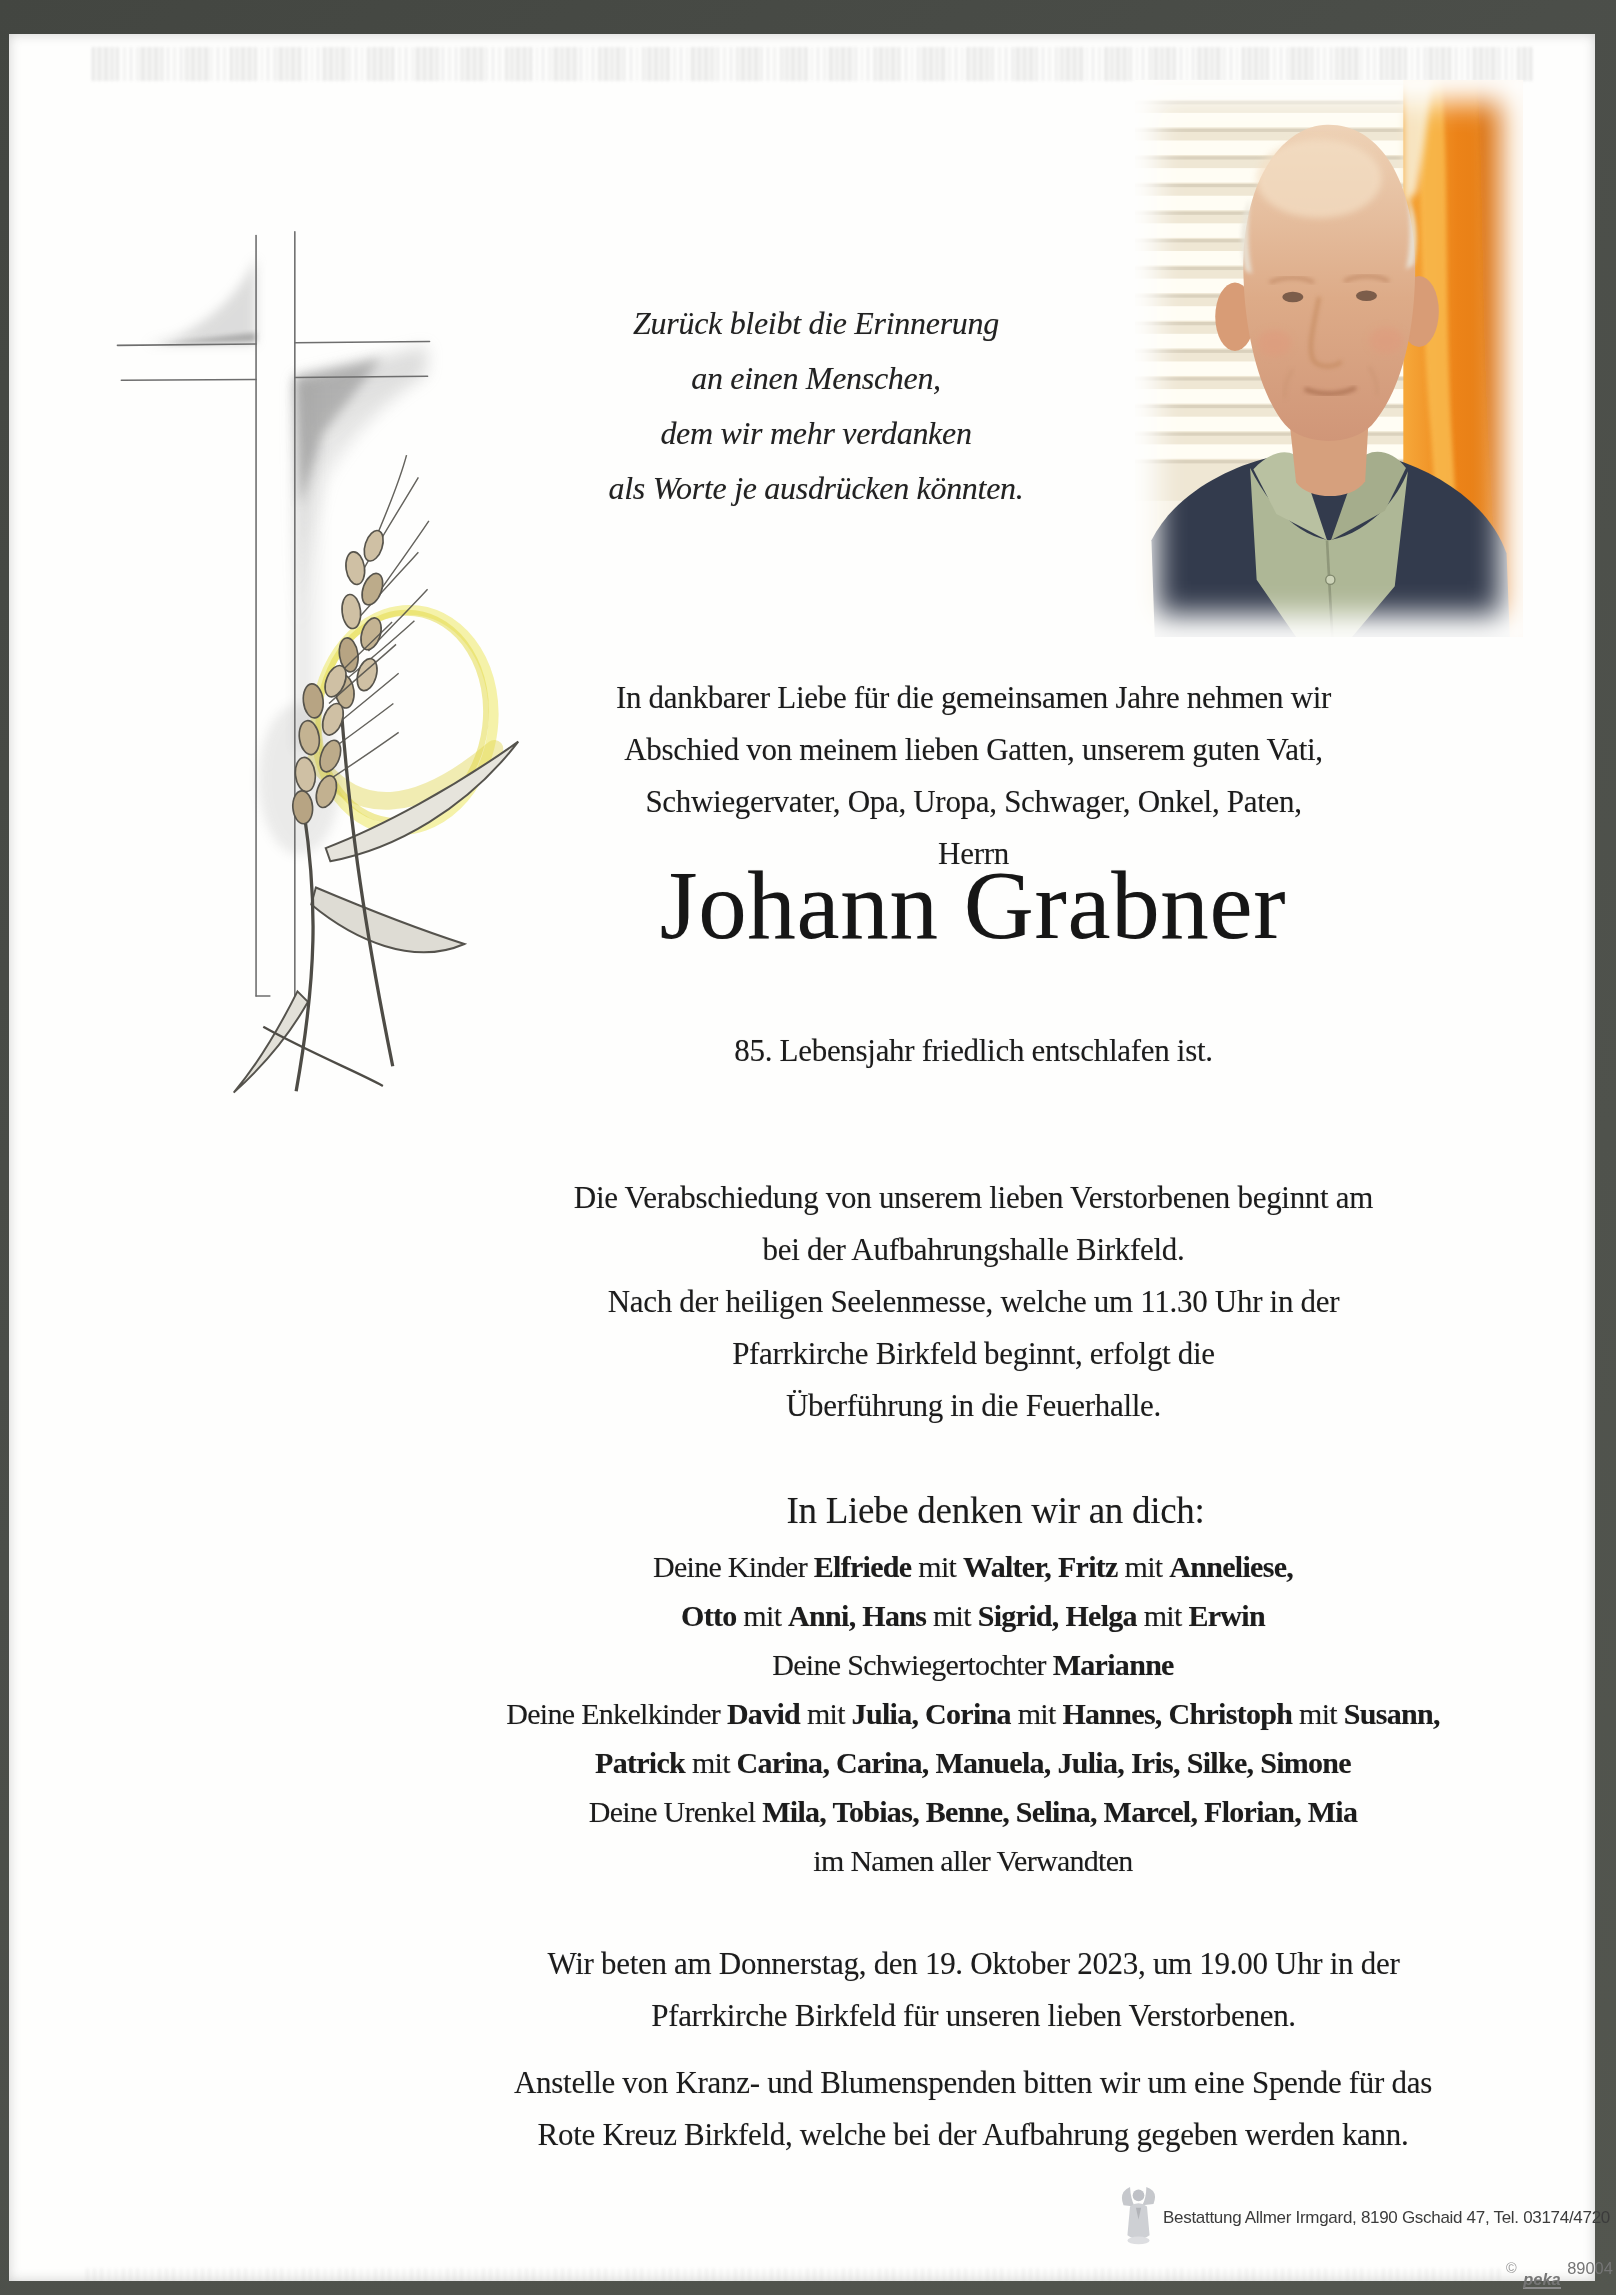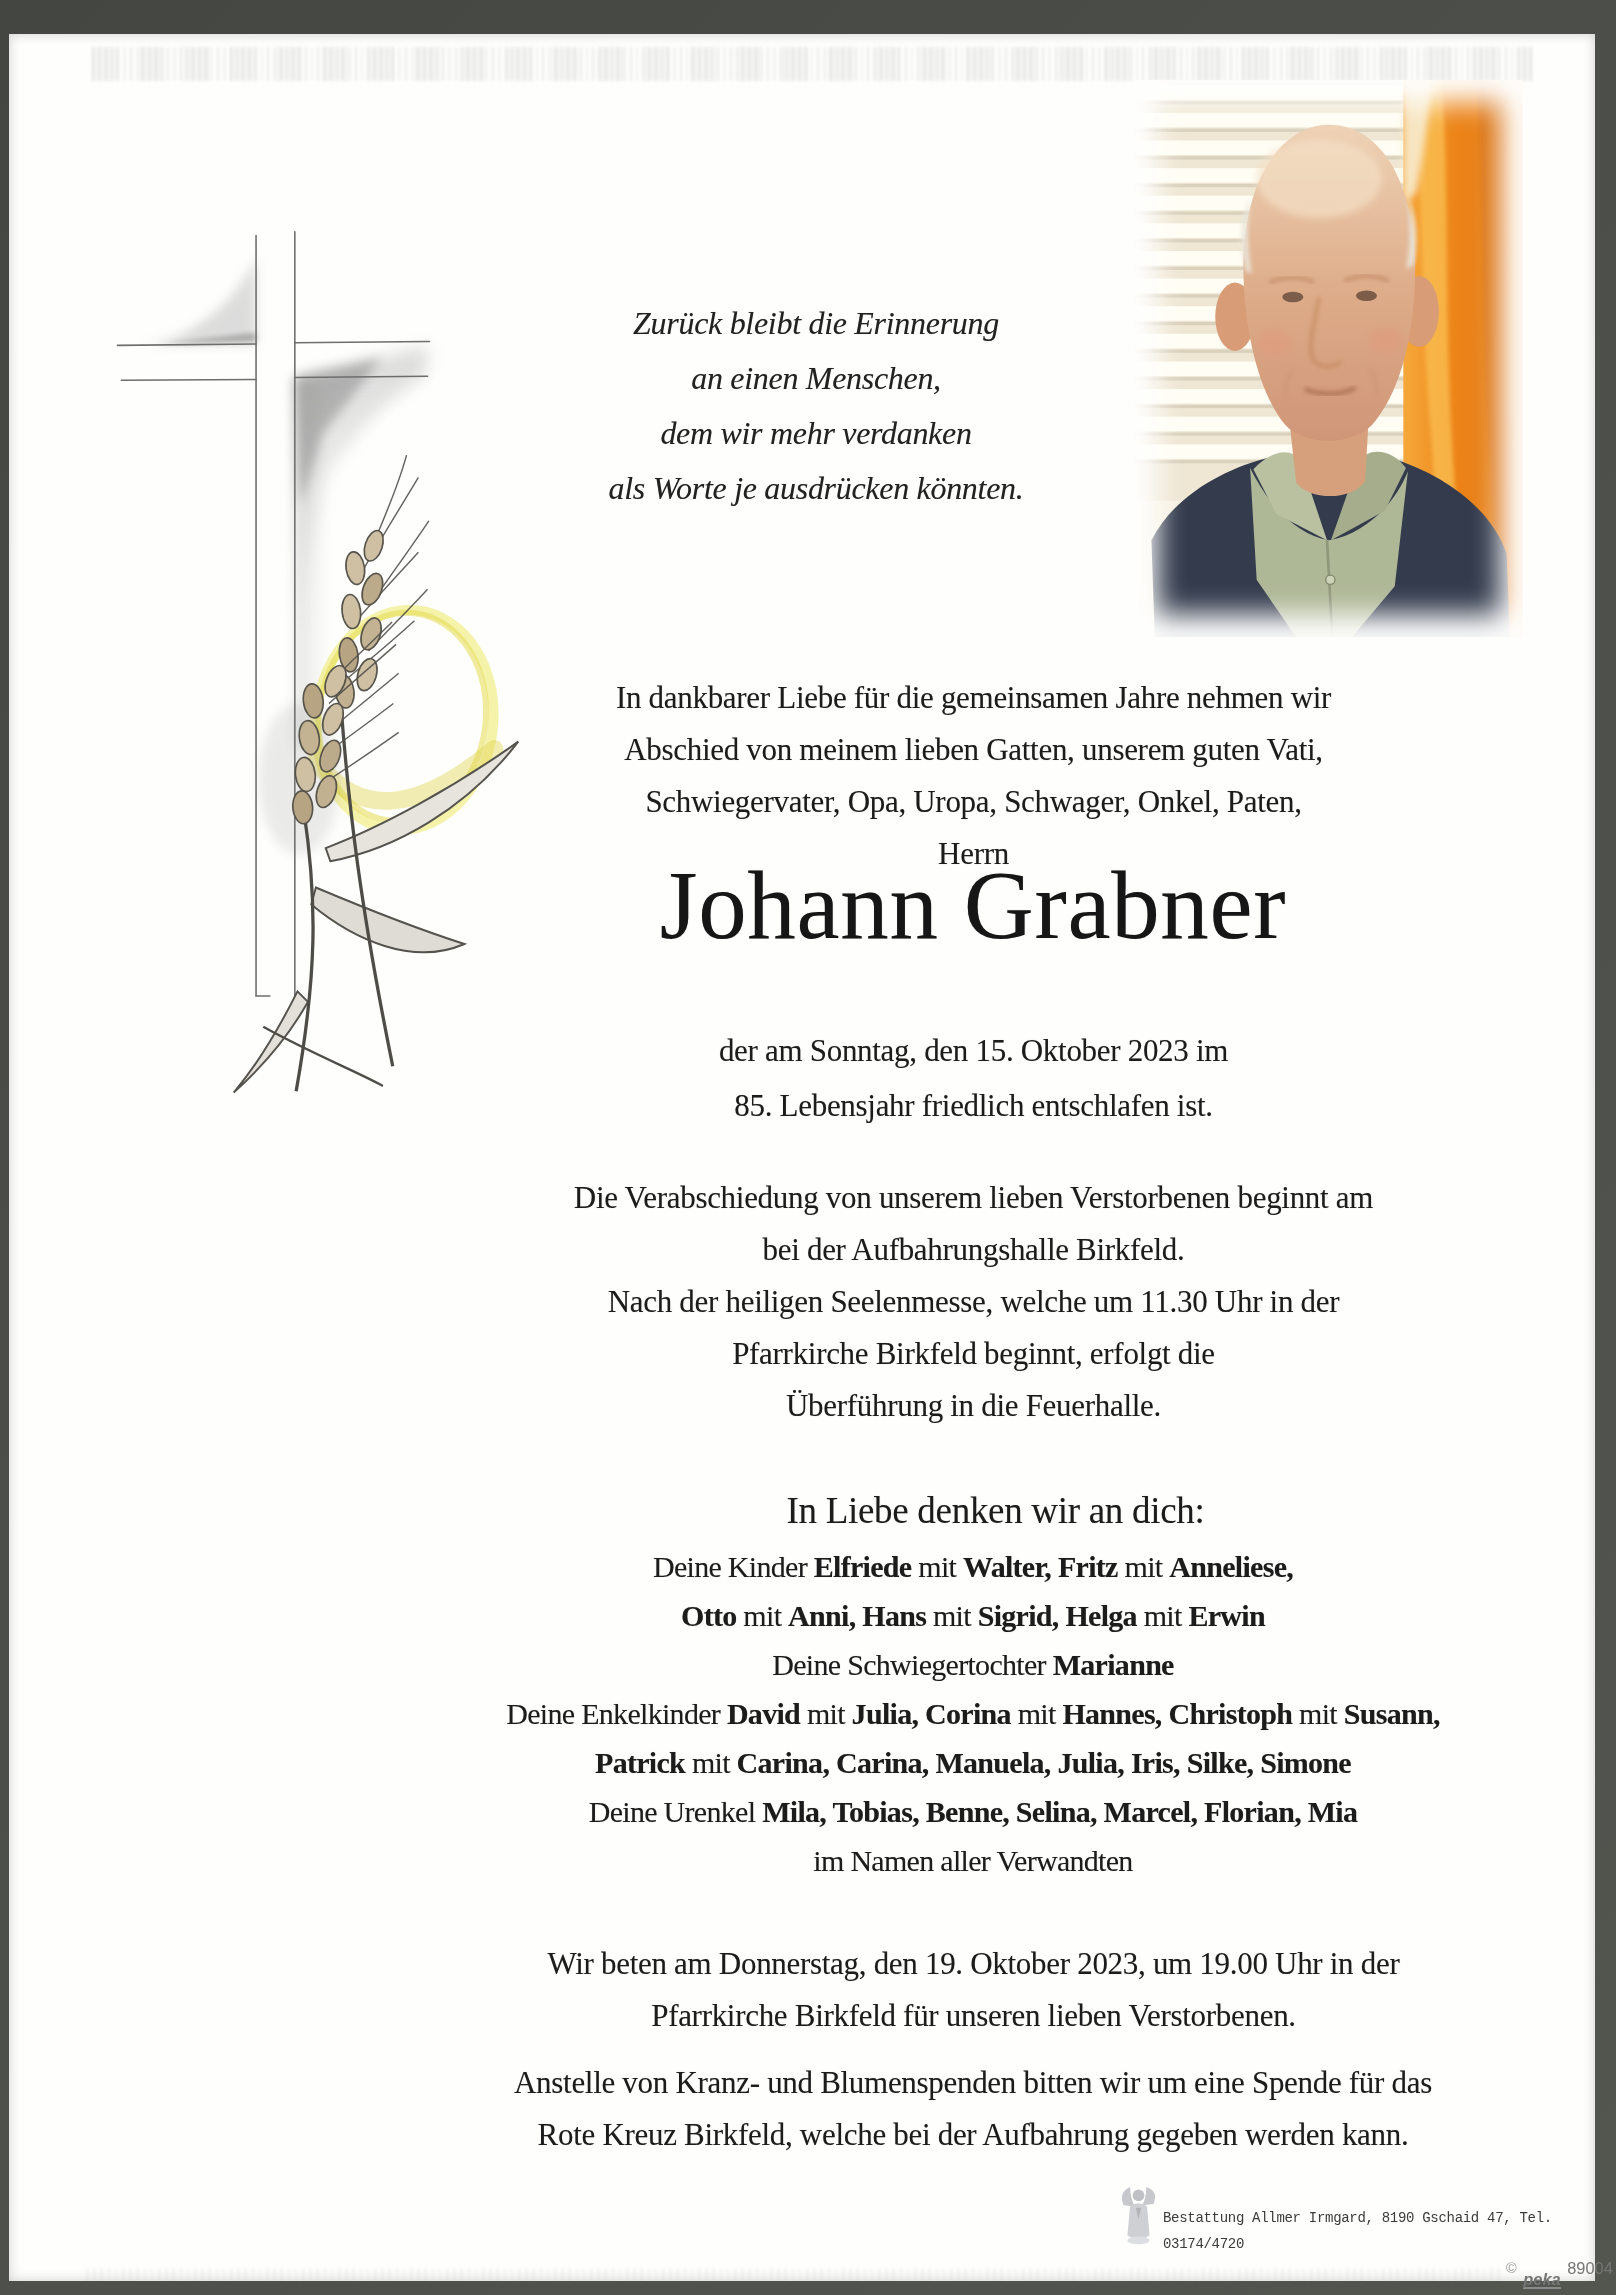--- a/index.html
+++ b/index.html
@@ -23,21 +23,21 @@
       repeating-linear-gradient(90deg, rgba(90,90,90,.10) 0 26px, rgba(0,0,0,0) 26px 46px);
     filter:blur(1.4px);opacity:.55;}
   .ghost-band-bottom{left:86px;top:2268px;width:1414px;height:13px;
     background:repeating-linear-gradient(90deg, rgba(80,80,80,.18) 0 2.6px, rgba(0,0,0,0) 2.6px 7.2px);
     filter:blur(1.6px);opacity:.35;}
   .illustration{left:99px;top:217px;width:460px;height:881px;}
   .photo{left:1135px;top:80px;width:388px;height:557px;}
   .photo svg{display:block;}
   .photo::after{content:'';position:absolute;inset:0;box-shadow:inset 0 0 28px 22.4px #fefefd;pointer-events:none;}
   .footer-angel{left:1117px;top:2184px;width:43px;height:62px;}
-  .footer-text{left:1163px;top:2205px;font-family:Liberation Mono, monospace;font-size:14px;line-height:26px;color:#3b3b3b;letter-spacing:-0.3px;}
+  .footer-text{left:1163px;top:2205px;font-family:Liberation Sans, sans-serif;font-size:17px;line-height:26px;color:#3b3b3b;letter-spacing:-0.3px;}
   .print-mark{left:1506px;top:2248px;font-family:"Liberation Sans",sans-serif;font-size:16.4px;color:#757575;display:flex;align-items:center;gap:6.6px;}
   .print-mark .brand{font-style:italic;font-weight:700;border-bottom:2px solid #8a8a8a;line-height:14.5px;margin-top:24px;}
   .print-mark .copy{font-size:14.5px;color:#9a9a9a;}
 </style>
 </head>
 <body>
 
 <div class="stage">
   <div class="sheet abs"></div>
 
@@ -251,21 +251,20 @@
   <div class="intro serif-col abs">
       <div>In dankbarer Liebe für die gemeinsamen Jahre nehmen wir</div>
       <div>Abschied von meinem lieben Gatten, unserem guten Vati,</div>
       <div>Schwiegervater, Opa, Uropa, Schwager, Onkel, Paten,</div>
       <div>Herrn</div>
     </div>
 
   <div class="deceased-name serif-col abs">Johann Grabner</div>
 
   <div class="death serif-col abs">
-      <div>der am Sonntag, den 15. Oktober 2023 im</div>
       <div>85. Lebensjahr friedlich entschlafen ist.</div>
     </div>
 
   <div class="farewell serif-col abs">
       <div>Die Verabschiedung von unserem lieben Verstorbenen beginnt am</div>
       <div>bei der Aufbahrungshalle Birkfeld.</div>
       <div>Nach der heiligen Seelenmesse, welche um 11.30 Uhr in der</div>
       <div>Pfarrkirche Birkfeld beginnt, erfolgt die</div>
       <div>Überführung in die Feuerhalle.</div>
     </div>

